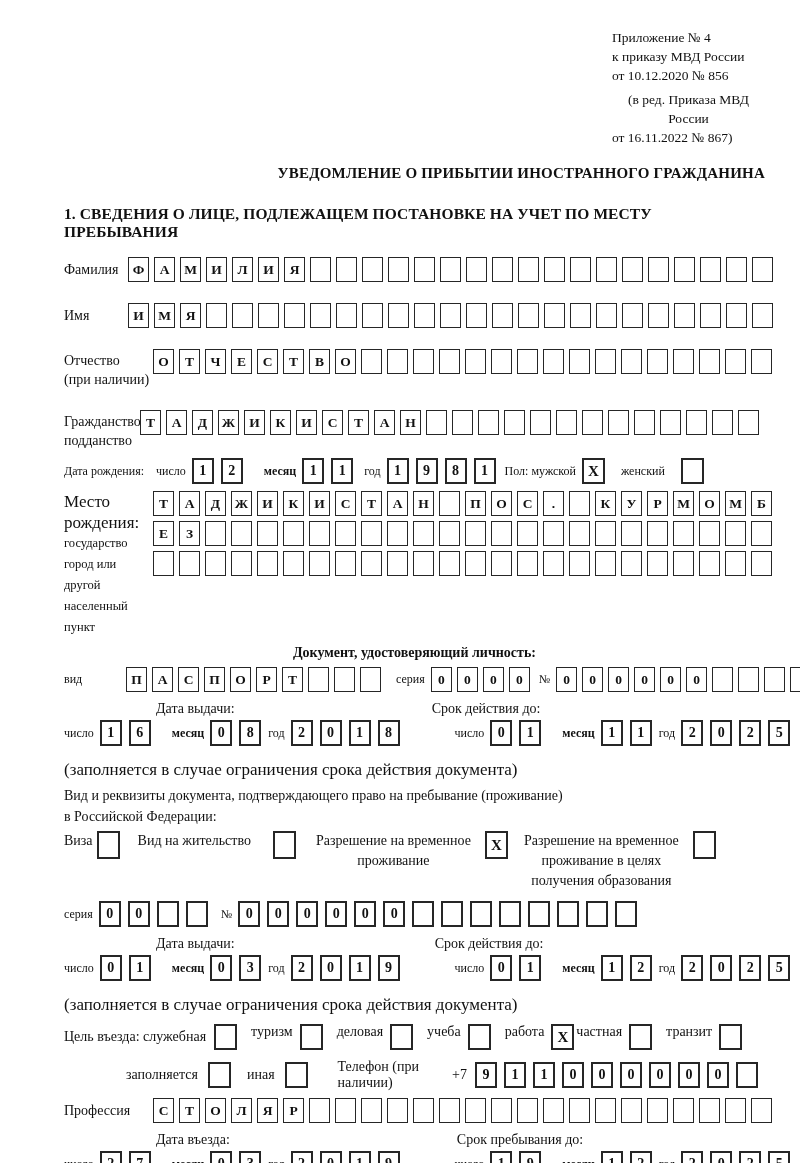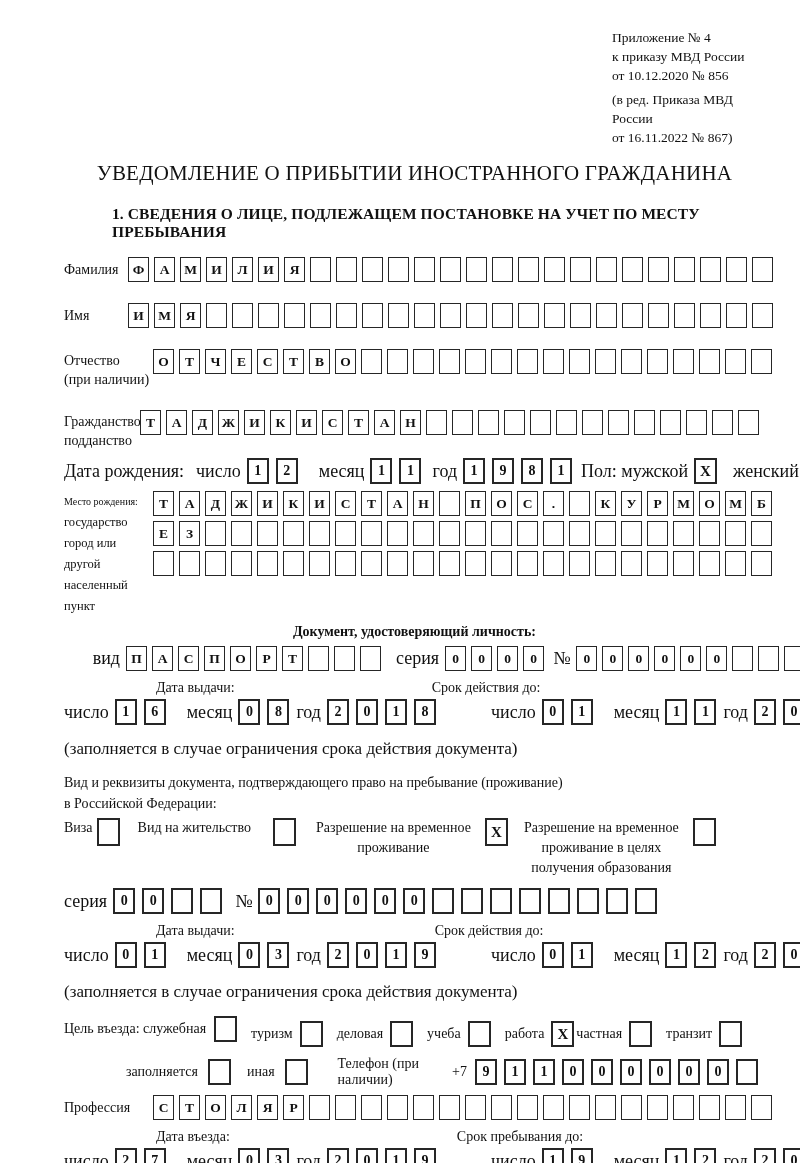--- a/index.html
+++ b/index.html
@@ -5,74 +5,74 @@
   * { margin:0; padding:0; box-sizing:border-box; }
   html,body { background:#fff; }
   body {
     width:800px; height:1163px; overflow:hidden;
     font-family:"Liberation Serif", serif; color:#111;
   }
   .page { position:relative; width:800px; height:981px; padding:28px 35px 0 64px; }
 
   
   .hdr { margin-left:548px; font-size:13.5px; line-height:19px; }
-  .hdr .grp2 { margin-top:5px; }
+  .hdr .grp2 { margin-top:5px;text-align:center; }
   .forma { text-align:right; font-weight:bold; font-size:16px; margin-top:12px; letter-spacing:.5px; }
 
   
-  .title { text-align:center; font-weight:normal; font-size:21px; line-height:22px; margin-top:15px; letter-spacing:.2px; }
+  .title { text-align:right; font-weight:bold; font-size:15px; line-height:22px; margin-top:15px; letter-spacing:.2px; }
   .blankline { display:inline-block; width:56px; border-bottom:2px solid #333; margin-left:14px; vertical-align:baseline; }
 
-  .sec-heading { font-weight:bold; font-size:15.5px; margin-top:21px; letter-spacing:.1px;margin-left:48px; }
+  .sec-heading { font-weight:bold; font-size:15.5px; margin-top:21px; letter-spacing:.1px; }
 
   
   .frow { display:flex; align-items:flex-start; margin-top:21px; }
   .flabel { font-size:14px; line-height:25px; flex:none; }
   .lbl2 { line-height:19px; padding-top:2px; }
   .w64 { width:64px; }
   .w89 { width:89px; }
   .w76 { width:76px; }
 
   
   .cells { display:flex; flex:none; }
   .cell {
     display:inline-flex; flex:none; align-items:center; justify-content:center;
     width:21px; height:25px; border:1.8px solid #262626; margin-right:5px;
     font-size:13.5px; font-weight:bold; background:#fff;
   }
   .dsz > .cell { width:22px; height:26px; border-width:2px; margin-right:7px; font-size:14px; }
 
   .dgroup { display:flex; align-items:center; flex:none; }
-  .dlab { font-size:18px; margin-right:6px; flex:none;text-align:right; }
-  .mlab { margin-left:14px; }
+  .dlab { font-size:12px; margin-right:6px; flex:none; }
+  .mlab { margin-left:14px;font-weight:bold; }
 
   .checkbox {
     display:inline-flex; flex:none; align-items:center; justify-content:center;
     width:23px; height:28px; border:2px solid #262626; font-size:15px; font-weight:bold;
     background:#fff;
   }
   .cb-sm { height:26px; }
 
   .subnote { font-size:17px; text-align:left; padding-right:14px; margin-top:14px; }
   .two-col-labels { display:flex; font-size:14px; margin-top:9px; }
 
   .bp-row { display:flex; margin-top:7px; }
   .bp-labels { width:89px; flex:none; font-size:12.5px; line-height:21px; }
   .bp-cells .cells { margin-bottom:5px; }
 
   .doc-heading { text-align:center; font-weight:bold; font-size:14px; margin-top:7px; }
 
   .vid-row { display:flex; align-items:center; margin-top:6px; }
-  .permit-line { font-size:14px; margin-top:16px; }
+  .permit-line { font-size:14px; margin-top:8px; }
   .permit-opts { display:flex; align-items:flex-start; margin-top:6px; font-size:14px; }
   .permit-opts .txt { line-height:20px; }
   .permit-opts .ctr { text-align:center; }
 
   .purpose-row { display:flex; align-items:center; margin-top:9px; font-size:14px; }
-  .purpose-item { display:flex; align-items:center;margin-top:10px; }
+  .purpose-item { display:flex; align-items:flex-start; }
   .purpose-item .plab { margin:0 7px 0 14px; }
 </style>
 </head>
 <body>
 
 <div class="page">
 
   <div class="hdr">
     <div>Приложение № 4</div>
     <div>к приказу МВД России</div>
@@ -241,21 +241,21 @@
         </span>
     </span>
     <span class="dlab" style="margin-left:2px">Пол: мужской</span>
     <span class="checkbox cb-sm">X</span>
     <span class="dlab" style="margin-left:16px">женский</span>
     <span class="checkbox cb-sm" style="margin-left:10px"></span>
   </div>
 
   <div class="bp-row">
     <div class="bp-labels">
-      <div style="font-size:10px">Место рождения:</div>
+      <div style="font-size:17px">Место рождения:</div>
       <div>государство</div>
       <div>город или другой</div>
       <div>населенный пункт</div>
     </div>
     <div class="bp-cells">
       <div class="cells">
           <span class="cell">Т</span>
           <span class="cell">А</span>
           <span class="cell">Д</span>
           <span class="cell">Ж</span>

